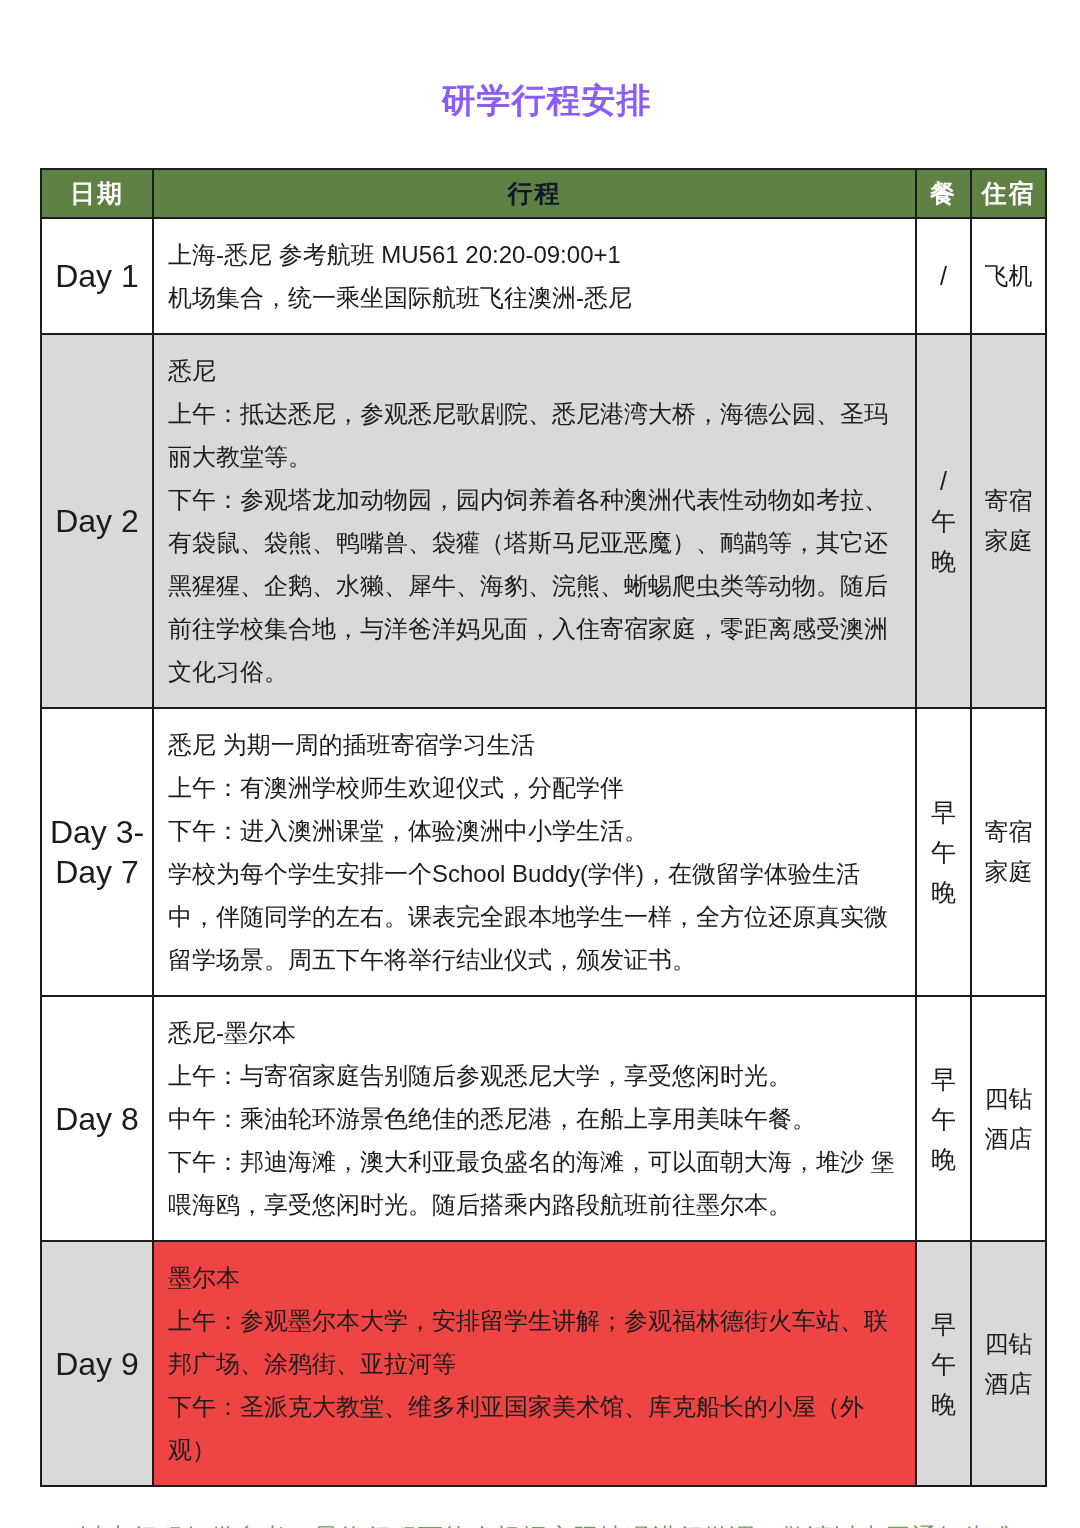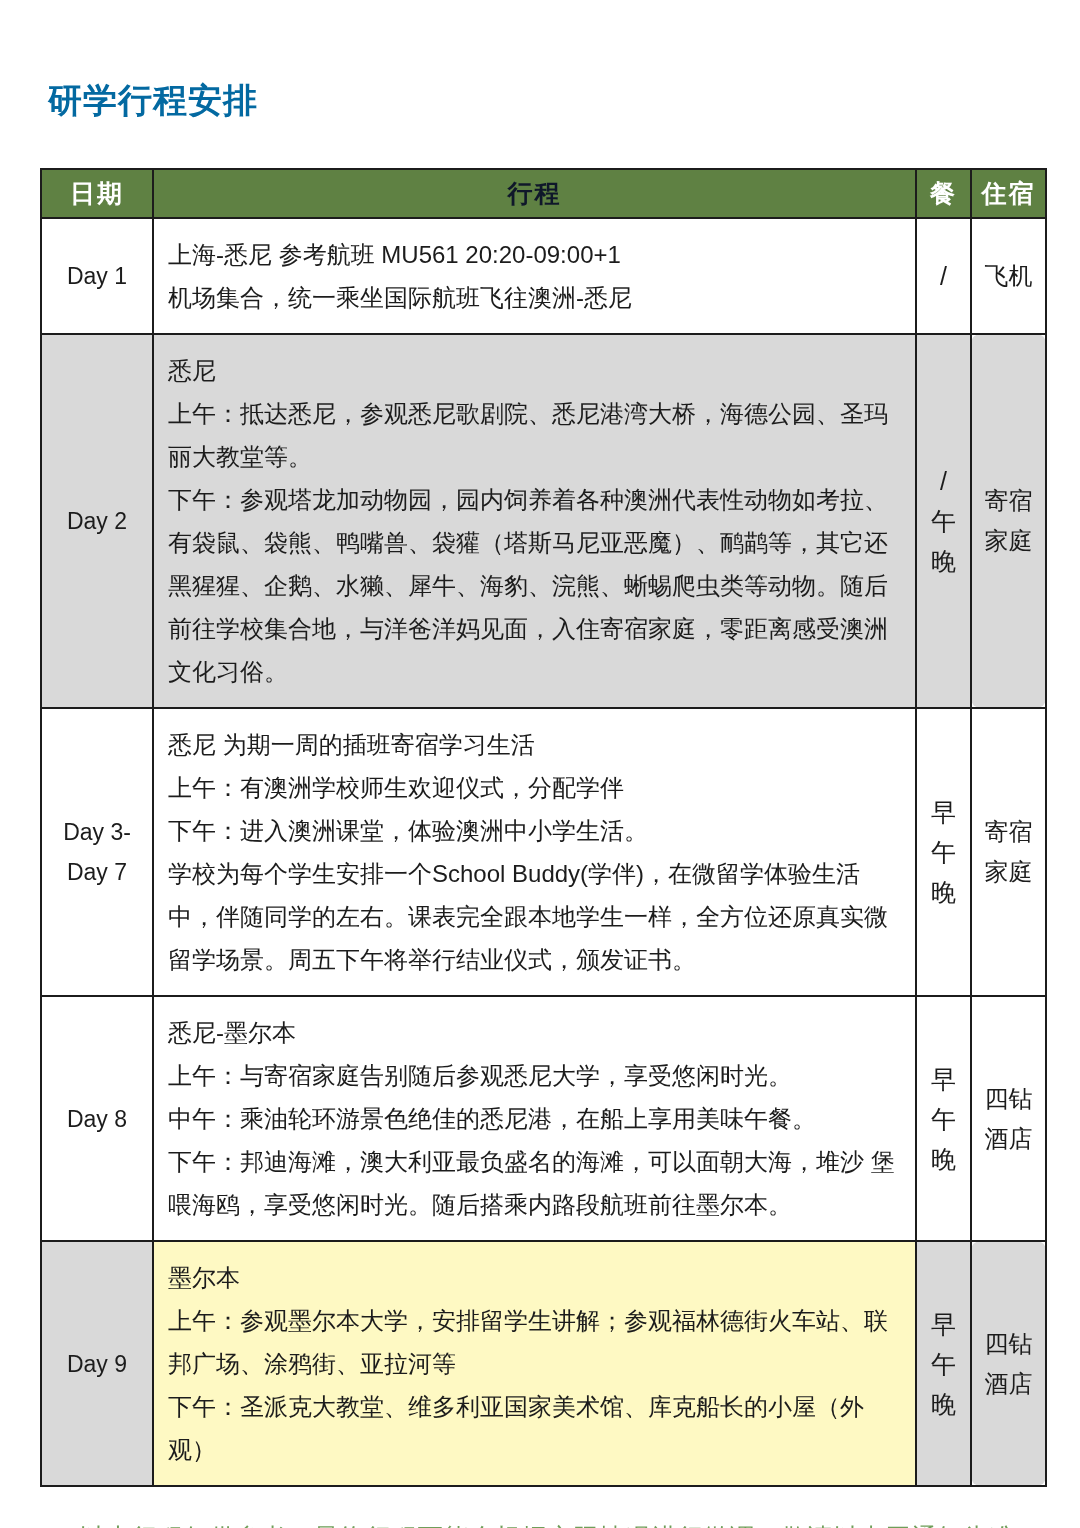--- a/index.html
+++ b/index.html
@@ -40,52 +40,51 @@
     letter-spacing:2px;
   }
   tbody td {
     font-size:24px;
     vertical-align:middle;
     background:#ffffff;
   }
   tr.shaded td { background:#d9d9d9; }
   .day-cell {
     text-align:center;
-    font-size:23px;
+    font-size:32px;
     padding:4px 2px;
   }
   .day-cell .cell-line { line-height:40px; }
   .itin-cell { padding:14px 12px 14px 14px; }
   .itin-cell .cell-line { line-height:43px; }
   .meal-cell {
     text-align:center;
     font-size:25px;
     padding:4px 0;
   }
   .meal-cell .cell-line { line-height:40px; }
   .stay-cell {
     text-align:center;
     padding:4px 6px;
     line-height:40px;
     word-break:break-all;
-    border-radius:9px;
   }
   .footnote {
     font-size:25px;
     text-align:center;
     margin-top:34px;
     letter-spacing:1px;
   }
 </style>
 </head>
 <body>
 
 <div class="page">
 
-  <h1 class="page-title" style="color: #0369a1;">研学行程安排</h1>
+  <h1 class="page-title" style="color: #8b5cf6; text-align: center;">研学行程安排</h1>
 
   <table class="itinerary">
     <colgroup>
       <col style="width:112px">
       <col style="width:763px">
       <col style="width:55px">
       <col style="width:75px">
     </colgroup>
     <thead>
       <tr>
@@ -157,21 +156,21 @@
             <div class="cell-line">早</div>
             <div class="cell-line">午</div>
             <div class="cell-line">晚</div>
           </td>
     <td class="stay-cell">四钻酒店</td>
   </tr>
         <tr class="shaded">
     <td class="day-cell" style="background: rgb(217, 217, 217);">
             <div class="cell-line">Day 9</div>
           </td>
-    <td class="itin-cell" style="background: #fef9c3;">
+    <td class="itin-cell" style="background: #ef4444;">
             <div class="cell-line">墨尔本</div>
             <div class="cell-line">上午：参观墨尔本大学，安排留学生讲解；参观福林德街火车站、联邦广场、涂鸦街、亚拉河等</div>
             <div class="cell-line">下午：圣派克大教堂、维多利亚国家美术馆、库克船长的小屋（外观）</div>
           </td>
     <td class="meal-cell" style="background: rgb(217, 217, 217);">
             <div class="cell-line">早</div>
             <div class="cell-line">午</div>
             <div class="cell-line">晚</div>
           </td>
     <td class="stay-cell" style="background: rgb(217, 217, 217);">四钻酒店</td>

